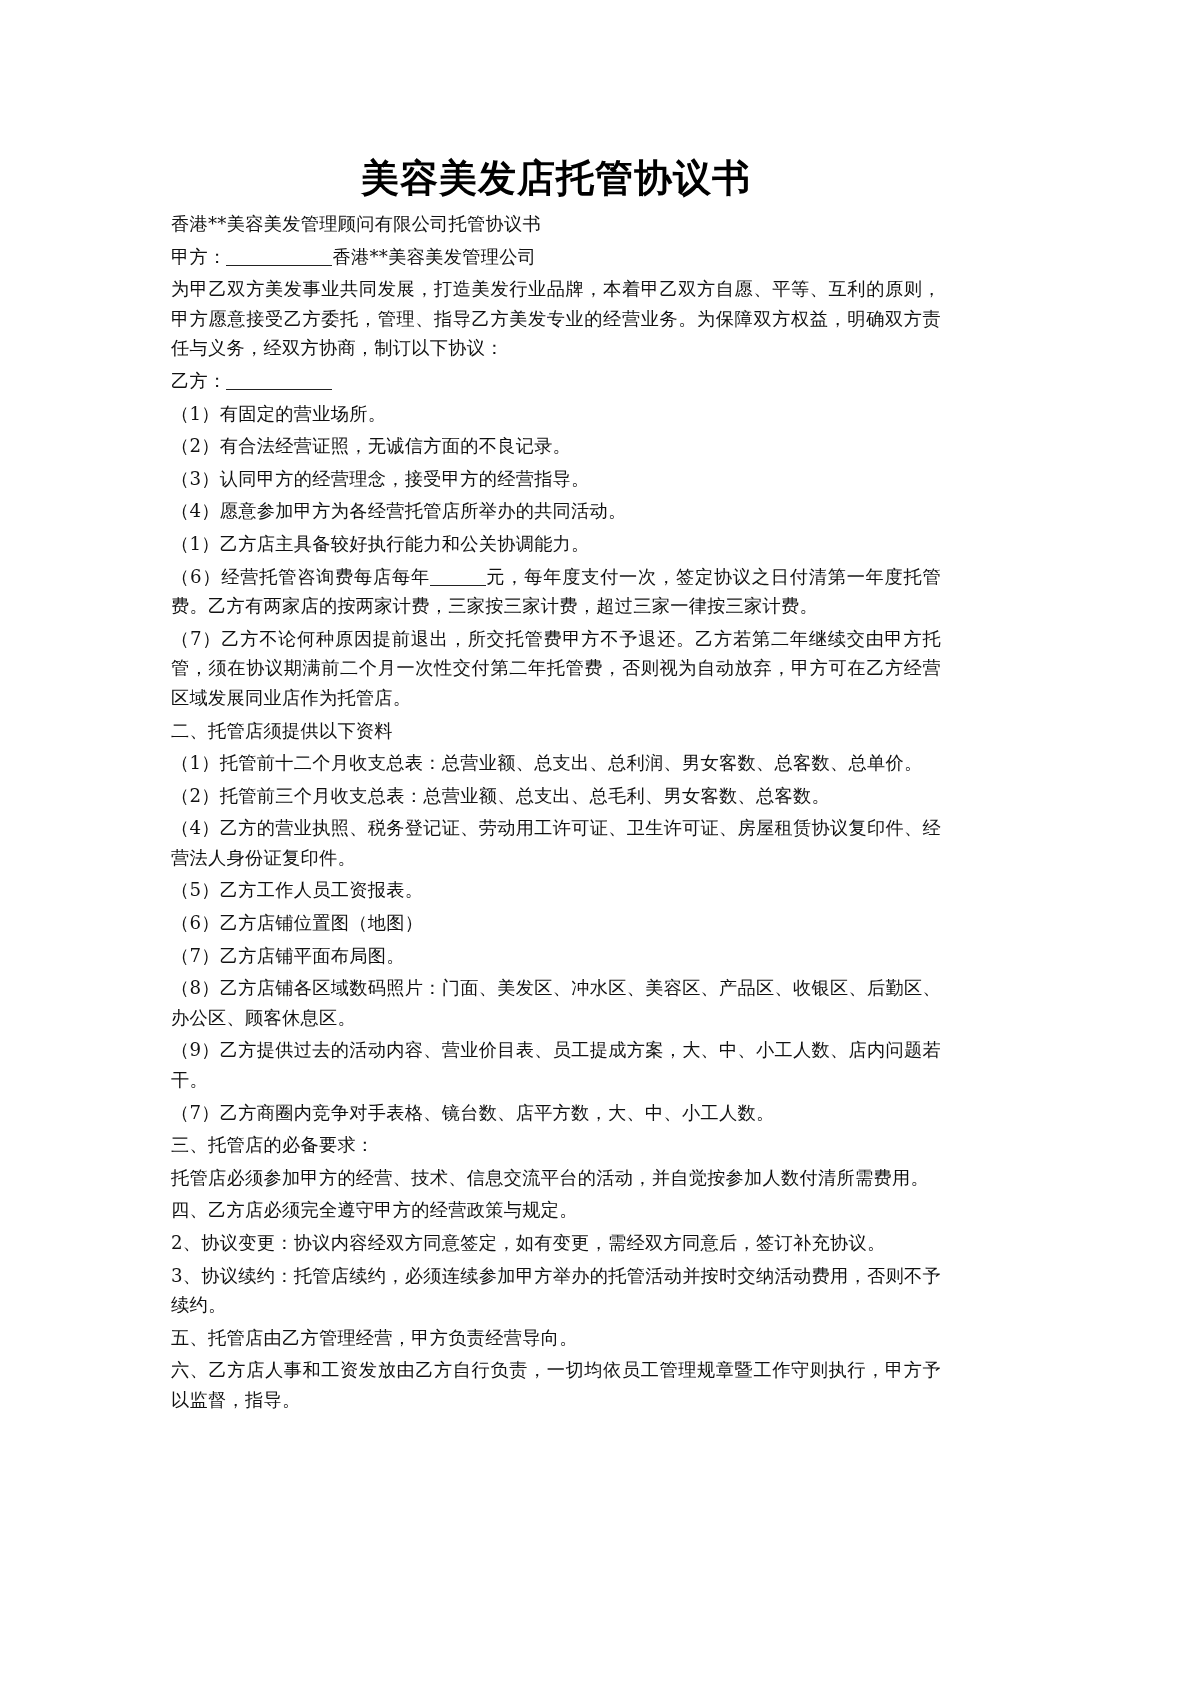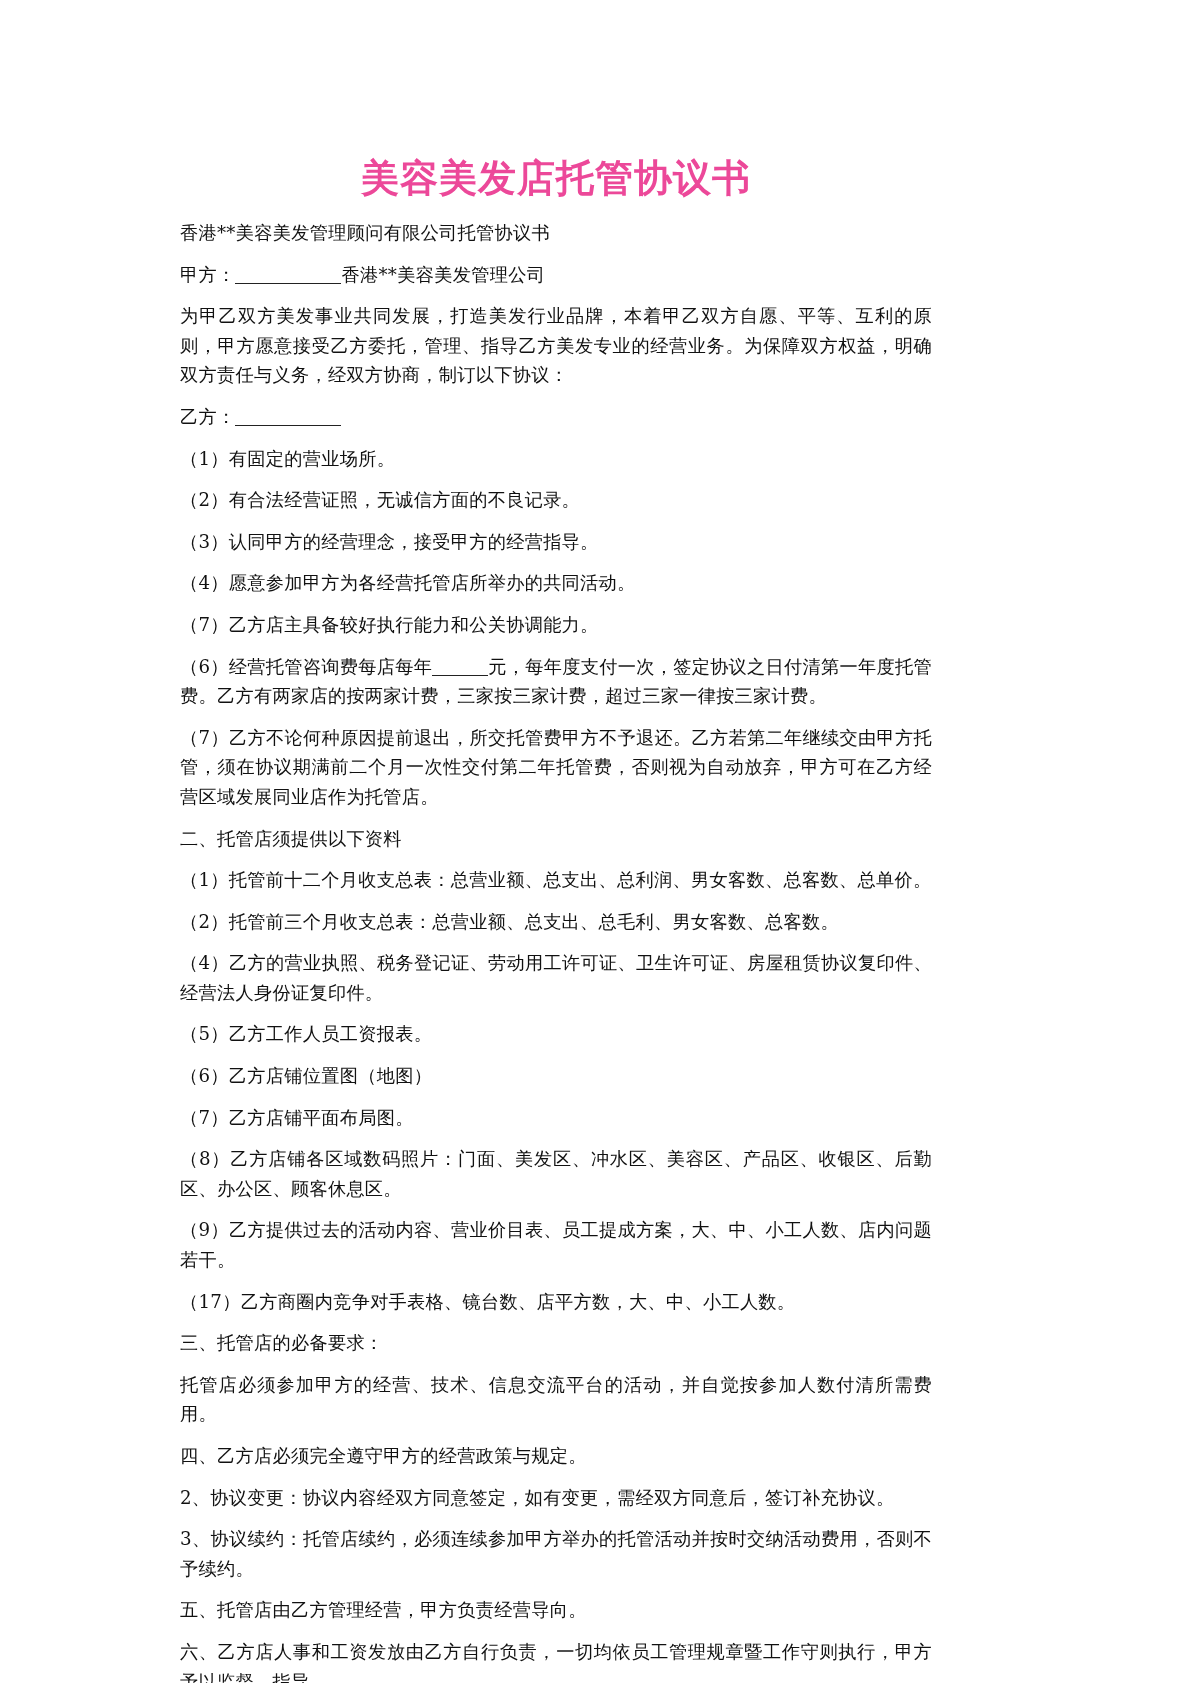--- a/index.html
+++ b/index.html
@@ -23,30 +23,30 @@
     }
     .title {
       font-family: "DejaVu Sans", "Liberation Sans", sans-serif;
       font-weight: bold;
       font-size: 38px;
       letter-spacing: 1px;
       text-align: center;
       height: 56px;
       line-height: 56px;
       margin: 0 0 2px 0;
-      color: #ec4899;
+      color: #000000;
     }
     .line {
       font-size: 18.2px;
       line-height: 29.6px;
       white-space: pre-wrap;
       text-align: justify;
       text-align-last: left;
       letter-spacing: 0.3px;
-      margin: 12px;
+      margin: 3px;
     }
     .blank {
       display: inline-block;
       border-bottom: 1px solid #222;
       height: 20px;
       vertical-align: -3px;
     }
     .b-long { width: 106px; }
     .b-fee { width: 56px; }
     .b-year { width: 54px; }
@@ -64,34 +64,34 @@
   <p class="line"><span>甲方：</span><span class="blank b-long"></span><span>香港**美容美发管理公司</span></p>
 
   <p class="line">为甲乙双方美发事业共同发展，打造美发行业品牌，本着甲乙双方自愿、平等、互利的原则，甲方愿意接受乙方委托，管理、指导乙方美发专业的经营业务。为保障双方权益，明确双方责任与义务，经双方协商，制订以下协议：</p>
 
   <p class="line"><span>乙方：</span><span class="blank b-long"></span></p>
 
   <p class="line">（1）有固定的营业场所。</p>
   <p class="line">（2）有合法经营证照，无诚信方面的不良记录。</p>
   <p class="line">（3）认同甲方的经营理念，接受甲方的经营指导。</p>
   <p class="line">（4）愿意参加甲方为各经营托管店所举办的共同活动。</p>
-  <p class="line">（7）乙方店主具备较好执行能力和公关协调能力。</p>
+  <p class="line">（1）乙方店主具备较好执行能力和公关协调能力。</p>
   <p class="line"><span>（6）经营托管咨询费每店每年</span><span class="blank b-fee"></span><span>元，每年度支付一次，签定协议之日付清第一年度托管费。乙方有两家店的按两家计费，三家按三家计费，超过三家一律按三家计费。</span></p>
   <p class="line">（7）乙方不论何种原因提前退出，所交托管费甲方不予退还。乙方若第二年继续交由甲方托管，须在协议期满前二个月一次性交付第二年托管费，否则视为自动放弃，甲方可在乙方经营区域发展同业店作为托管店。</p>
 
   <p class="line">二、托管店须提供以下资料</p>
   <p class="line">（1）托管前十二个月收支总表：总营业额、总支出、总利润、男女客数、总客数、总单价。</p>
   <p class="line">（2）托管前三个月收支总表：总营业额、总支出、总毛利、男女客数、总客数。</p>
   <p class="line">（4）乙方的营业执照、税务登记证、劳动用工许可证、卫生许可证、房屋租赁协议复印件、经营法人身份证复印件。</p>
   <p class="line">（5）乙方工作人员工资报表。</p>
   <p class="line">（6）乙方店铺位置图（地图）</p>
   <p class="line">（7）乙方店铺平面布局图。</p>
   <p class="line">（8）乙方店铺各区域数码照片：门面、美发区、冲水区、美容区、产品区、收银区、后勤区、办公区、顾客休息区。</p>
   <p class="line">（9）乙方提供过去的活动内容、营业价目表、员工提成方案，大、中、小工人数、店内问题若干。</p>
-  <p class="line">（17）乙方商圈内竞争对手表格、镜台数、店平方数，大、中、小工人数。</p>
+  <p class="line">（7）乙方商圈内竞争对手表格、镜台数、店平方数，大、中、小工人数。</p>
 
   <p class="line">三、托管店的必备要求：</p>
   <p class="line">托管店必须参加甲方的经营、技术、信息交流平台的活动，并自觉按参加人数付清所需费用。</p>
 
   <p class="line">四、乙方店必须完全遵守甲方的经营政策与规定。</p>
   <p class="line">2、协议变更：协议内容经双方同意签定，如有变更，需经双方同意后，签订补充协议。</p>
   <p class="line">3、协议续约：托管店续约，必须连续参加甲方举办的托管活动并按时交纳活动费用，否则不予续约。</p>
 
   <p class="line">五、托管店由乙方管理经营，甲方负责经营导向。</p>
 

